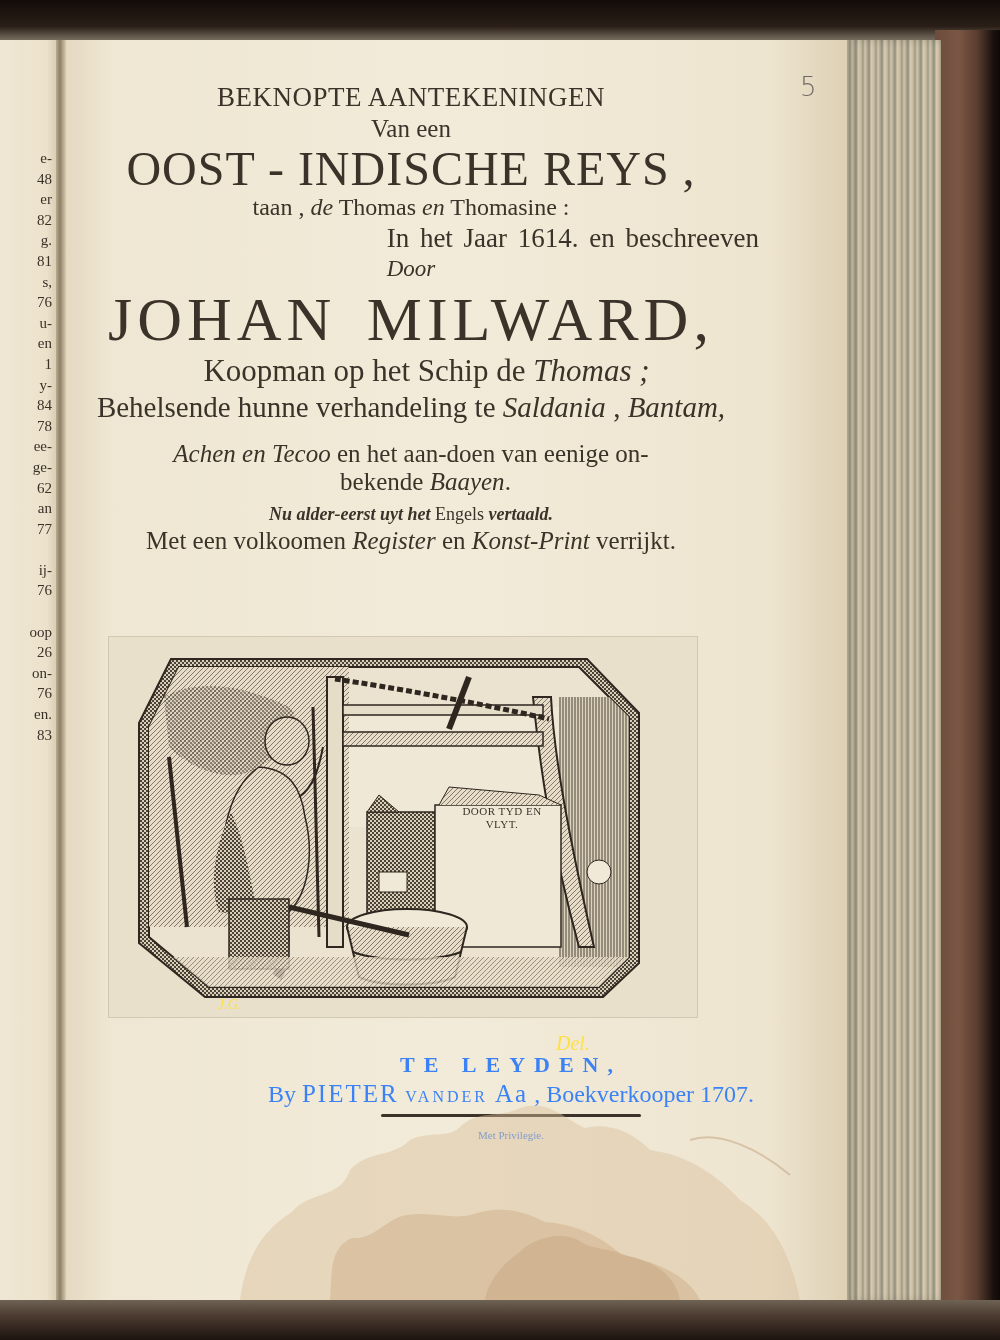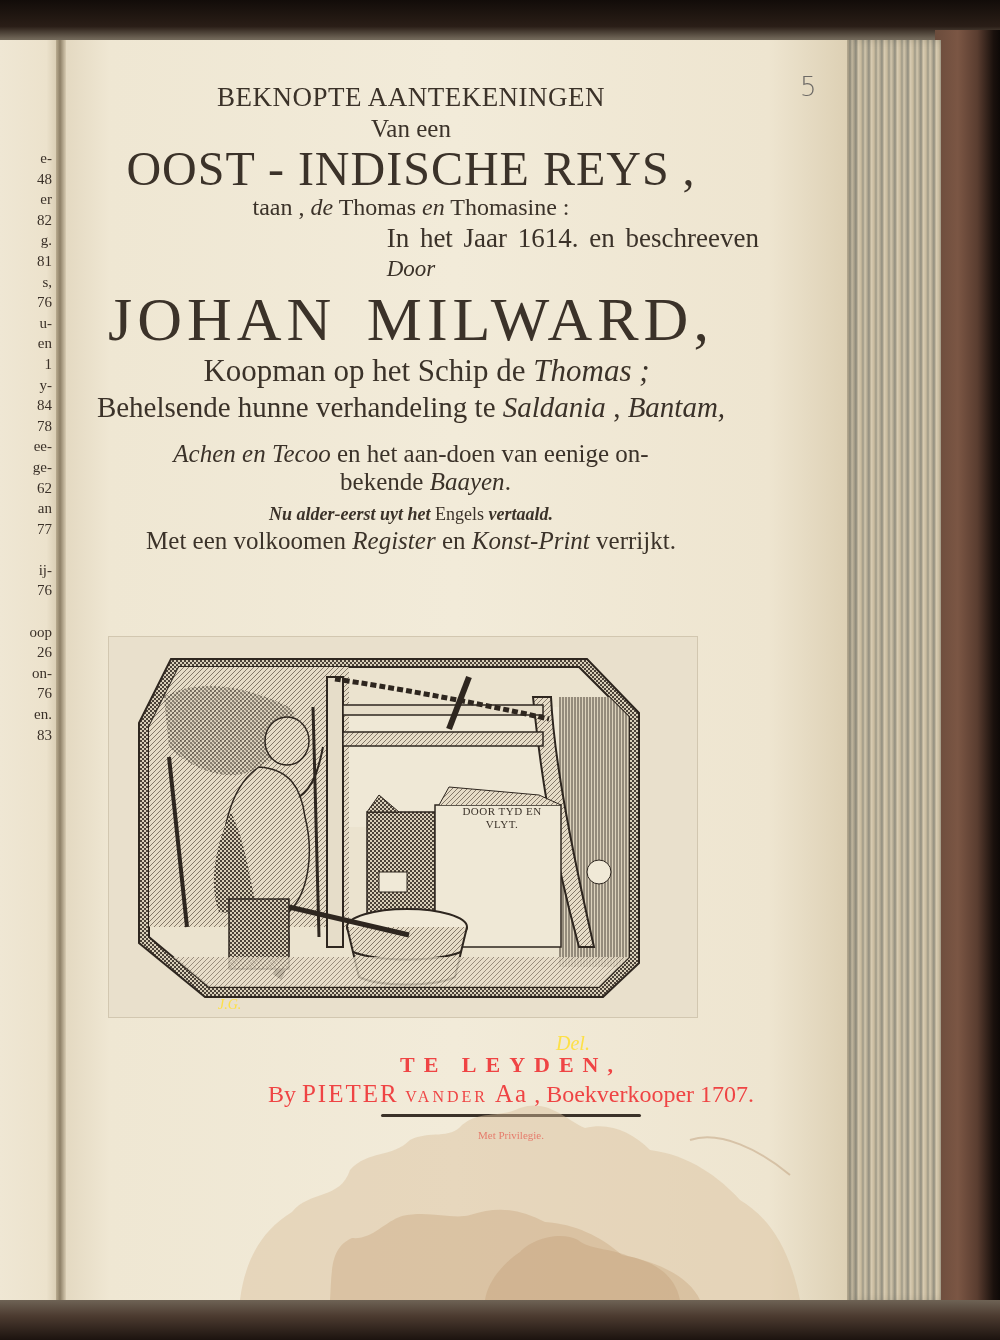--- a/index.html
+++ b/index.html
@@ -75,21 +75,21 @@
   }
   .engraving-svg { position:absolute; left:0; top:0; }
   .sig-left  { position:absolute; left:218px; top:997px; font-size:14px; font-style:italic; color:#fde047; font-family:"Liberation Serif", serif; }
   .sig-right { position:absolute; left:556px; top:995px; font-size:20px; font-style:italic; color:#fde047; font-family:"Liberation Serif", serif;margin-top:37px; }
   .plate-text {
     position:absolute; left:432px; top:805px; width:140px; text-align:center;
     font-family:"Liberation Serif", serif; font-size:11px; line-height:13px; color:#3b3229; letter-spacing:0.5px;
   }
 
   .imprint {
-    position:absolute; left:63px; top:1052px; width:896px; text-align:center; color:#ef4444;
+    position:absolute; left:63px; top:1052px; width:896px; text-align:center; color:#3b82f6;
     font-family:"Liberation Serif", serif;
   }
   .imp1 { font-size:22px; letter-spacing:9px; font-weight:bold; }
   .imp2 { font-size:24px; margin-top:2px; white-space:nowrap; }
   .imp2 .big { font-size:25px; letter-spacing:2px; }
   .imp2 .sc { font-size:16px; letter-spacing:3px; }
   .rule {
     width:260px; height:3px; margin:6px auto 0; background:#3b3229; border-radius:2px;
   }
   .imp3 { font-size:11px; margin-top:12px; }

